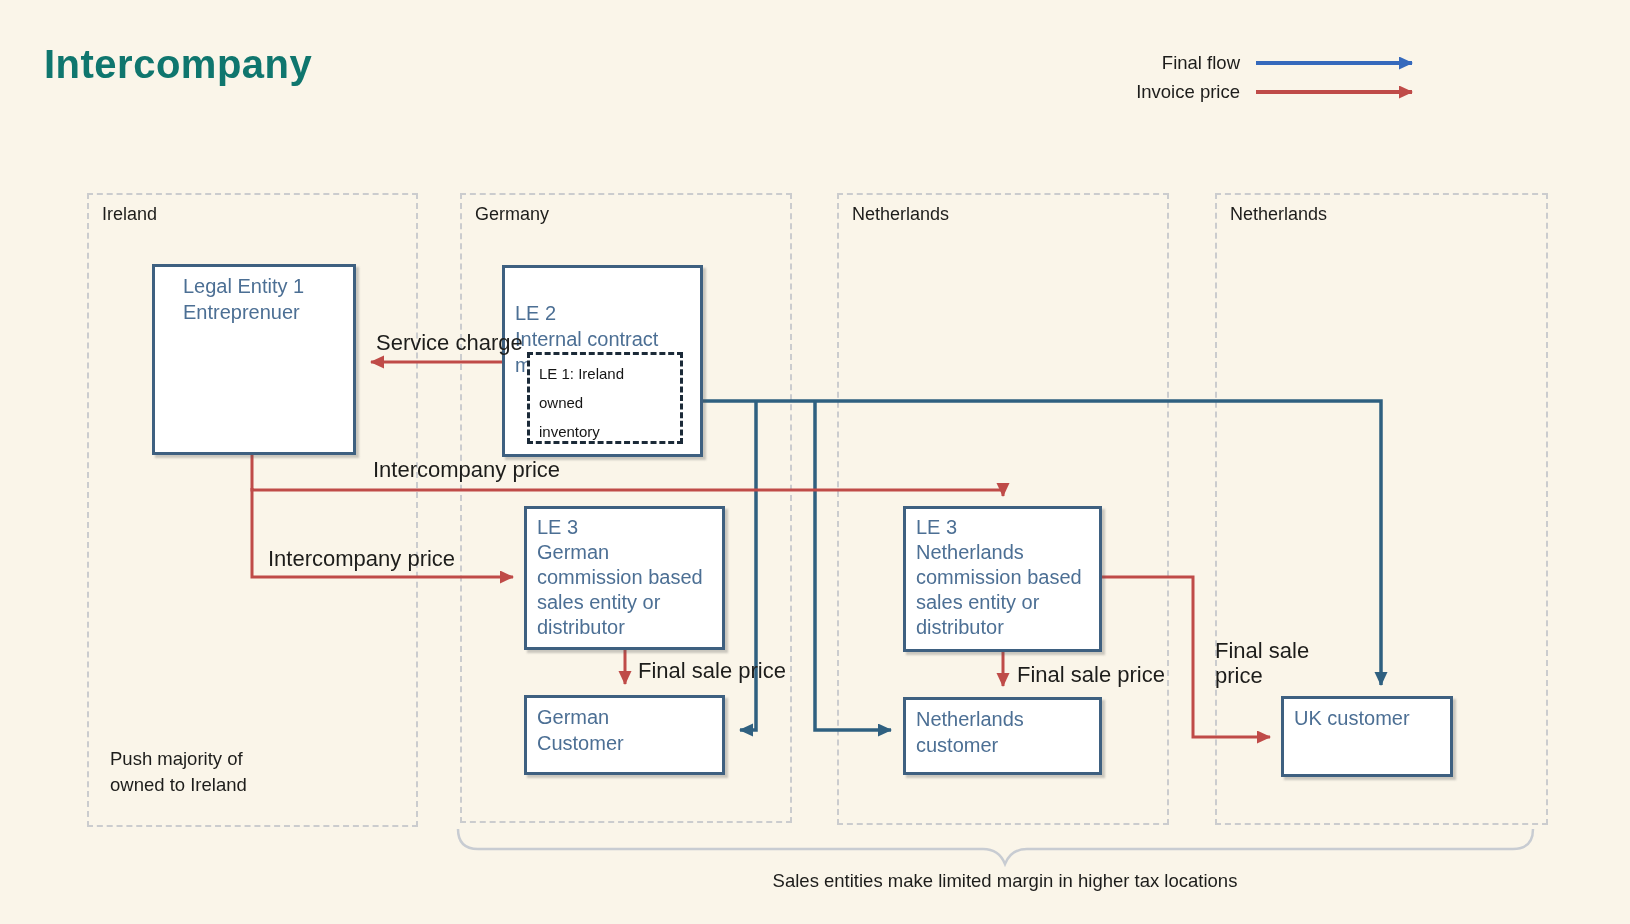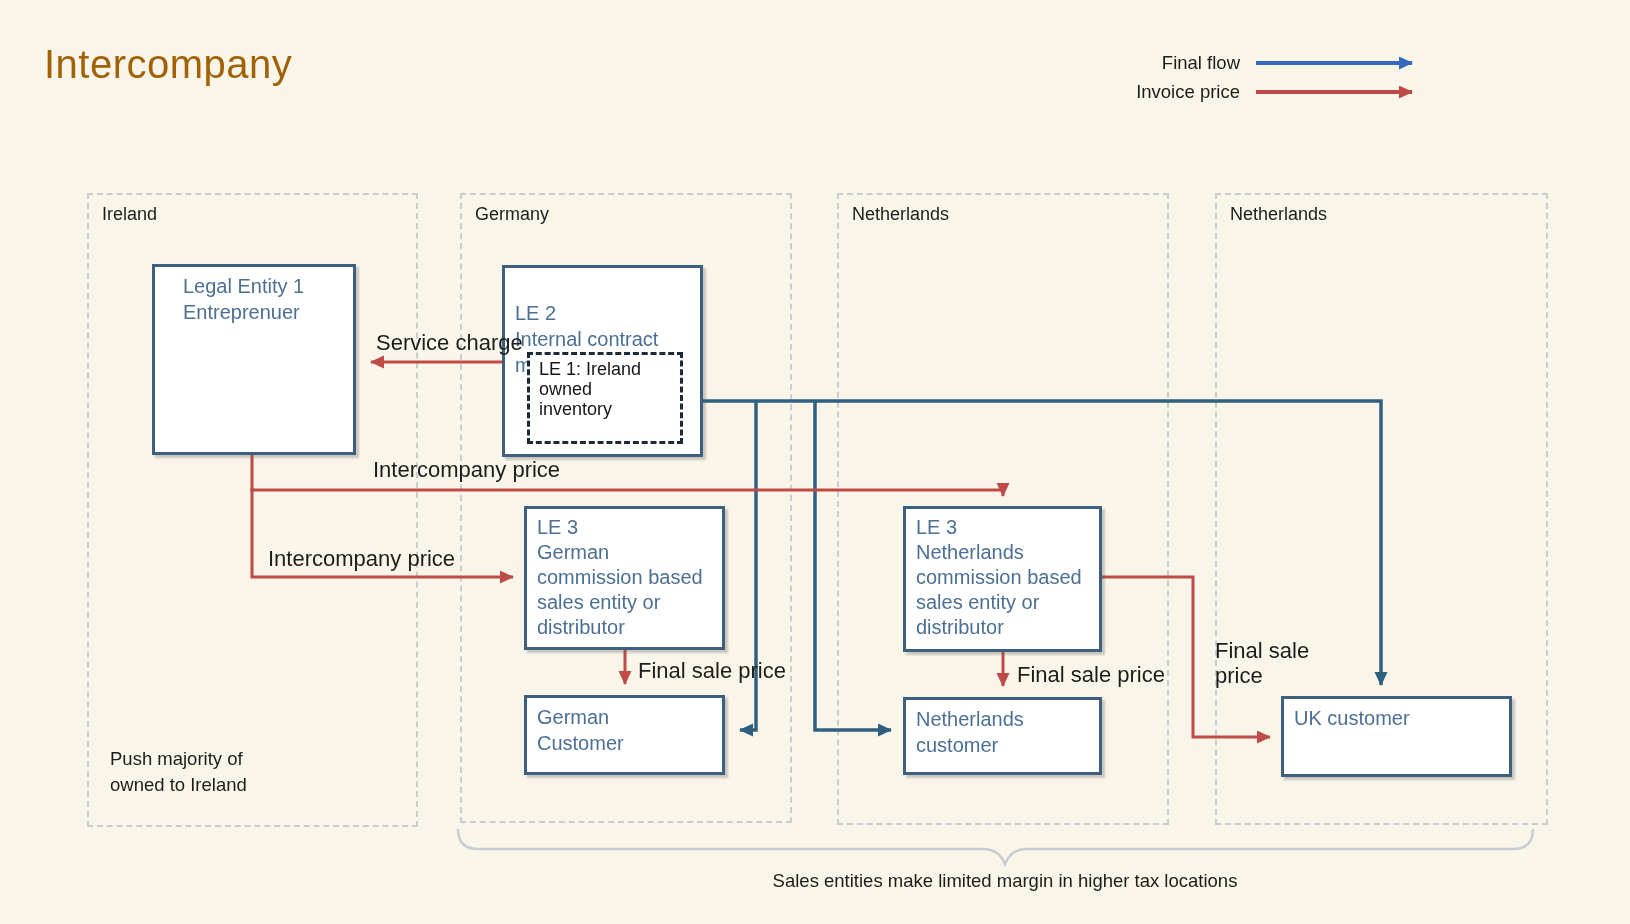--- a/index.html
+++ b/index.html
@@ -4,42 +4,42 @@
 <style>
   html,body{margin:0;padding:0;background:#FAF5E9;}
   #stage{
     position:relative;width:1630px;height:924px;overflow:hidden;
     background:#FAF5E9;
     font-family:"Liberation Sans", sans-serif;
     color:#1D1D1B;
   }
   .abs{position:absolute;}
   #title{
-    left:44px;top:42px;font-size:40px;font-weight:400;letter-spacing:.5px;
-    color:#a16207;
+    left:44px;top:42px;font-size:40px;font-weight:700;letter-spacing:.5px;
+    color:#0f766e;
   }
   .legend-label{
     width:160px;text-align:right;font-size:18.5px;color:#1D1D1B;line-height:22px;
   }
   .region{
     border:2px dashed #CBCCCE;background:transparent;box-sizing:border-box;
   }
   .region-label{
     position:absolute;left:13px;top:9px;font-size:18px;color:#1D1D1B;text-align:center;
   }
   .entity{
     background:#FFFFFF;border:3px solid #3E6080;box-sizing:border-box;
     box-shadow:3px 3px 2px rgba(90,90,90,.3);
     color:#4C6F94;font-size:20px;line-height:26px;
     padding:6px 10px;white-space:pre-line;z-index:3;
   }
   .inventory{
     position:absolute;left:22px;top:84px;width:156px;height:92px;
     border:3px dashed #1B2A38;box-sizing:border-box;background:#FFFFFF;
-    color:#161616;font-size:18px;line-height:20px;padding:4px 9px;
+    color:#161616;font-size:15px;line-height:29px;padding:4px 9px;
     white-space:pre-line;box-shadow:none;
   }
   .flow-label{
     font-size:22px;color:#1D1D1B;white-space:pre-line;z-index:4;line-height:25px;
   }
   .note{font-size:18.5px;color:#1D1D1B;white-space:pre-line;line-height:26px;z-index:4;}
   #bottom-note{width:600px;text-align:center;}
   svg.layer{position:absolute;left:0;top:0;z-index:2;}
 </style>
 </head>
@@ -116,21 +116,21 @@
 Customer</div>
 
   <div class="abs entity" style="left:903px;top:506px;width:199px;height:146px;line-height:25px;">LE 3
 Netherlands
 commission based
 sales entity or
 distributor</div>
   <div class="abs entity" style="left:903px;top:697px;width:199px;height:78px;">Netherlands
 customer</div>
 
-  <div class="abs entity" style="left:1281px;top:696px;width:231px;height:81px;">UK customer</div>
+  <div class="abs entity" style="left:1281px;top:696px;width:172px;height:81px;">UK customer</div>
 
   <div class="abs flow-label" style="left:376px;top:330px;">Service charge</div>
   <div class="abs flow-label" style="left:373px;top:457px;">Intercompany price</div>
   <div class="abs flow-label" style="left:268px;top:546px;">Intercompany price</div>
   <div class="abs flow-label" style="left:638px;top:658px;">Final sale price</div>
   <div class="abs flow-label" style="left:1017px;top:662px;">Final sale price</div>
   <div class="abs flow-label" style="left:1215px;top:638px;">Final sale
 price</div>
 
   <div class="abs note" style="left:110px;top:746px;">Push majority of

